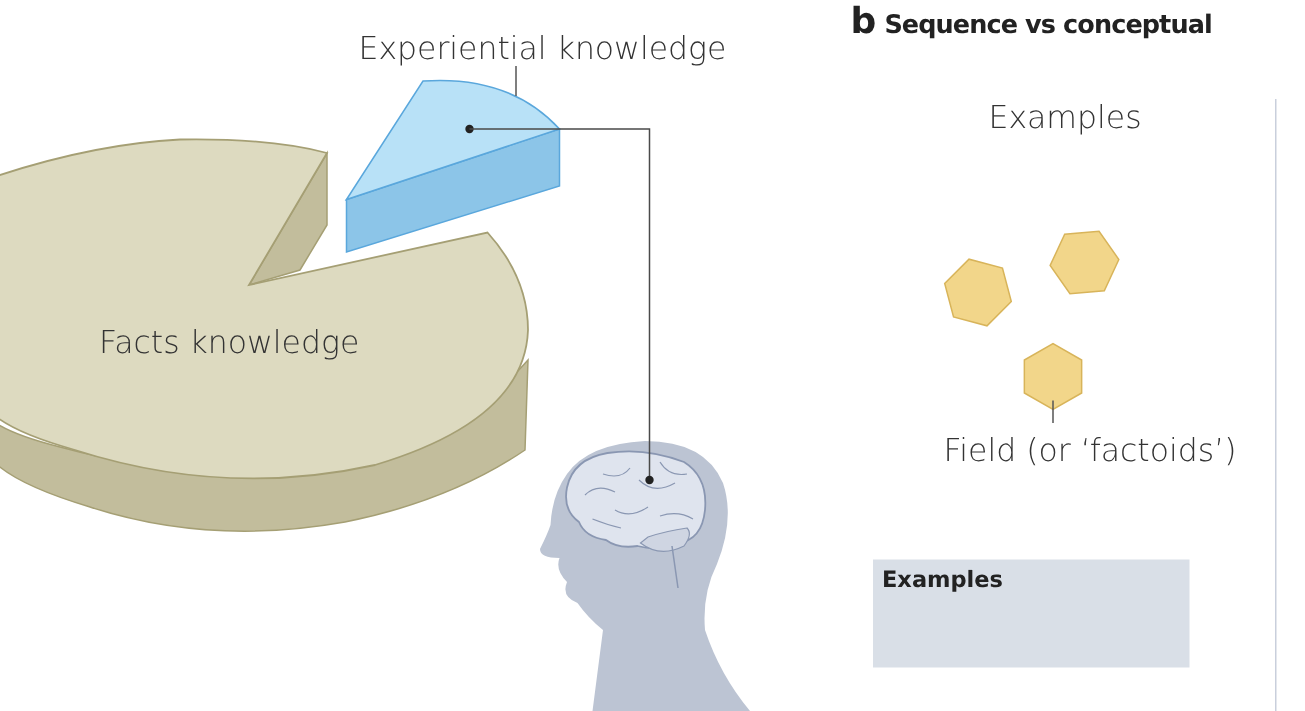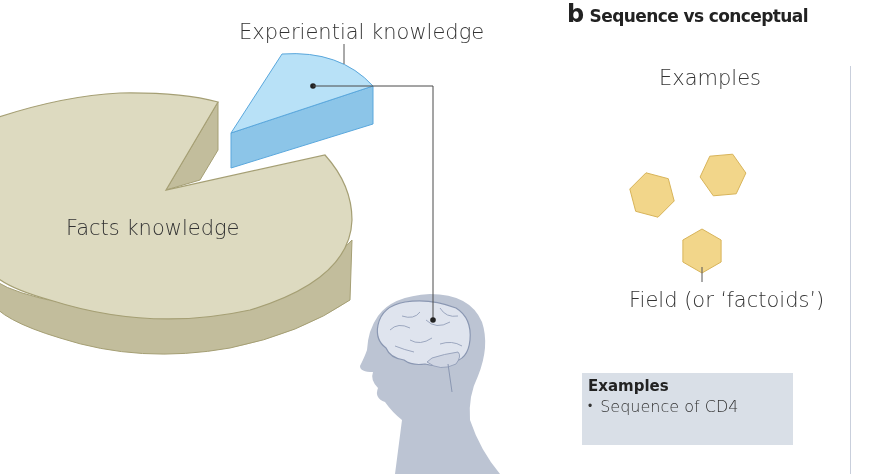--- a/index.html
+++ b/index.html
@@ -66,16 +66,15 @@
 <div class="label" style="left:239px; top:20px;">Experiential knowledge</div>
 <div class="label" style="left:66px; top:216px;">Facts knowledge</div>
 
 <div id="panel-b-title"><span id="panel-b-letter">b</span><span>Sequence vs conceptual</span></div>
 
 <div class="label" style="left:659px; top:66px;">Examples</div>
 <div class="label" style="left:629px; top:288px;">Field (or ‘factoids’)</div>
 
 <div id="examples-box">
   <div id="examples-title">Examples</div>
-  <div class="ex-item"><span class="bullet">•</span><span>Sequence of CD4</span></div>
 </div>
 
 <div id="divider"></div>
 
 </body></html>

